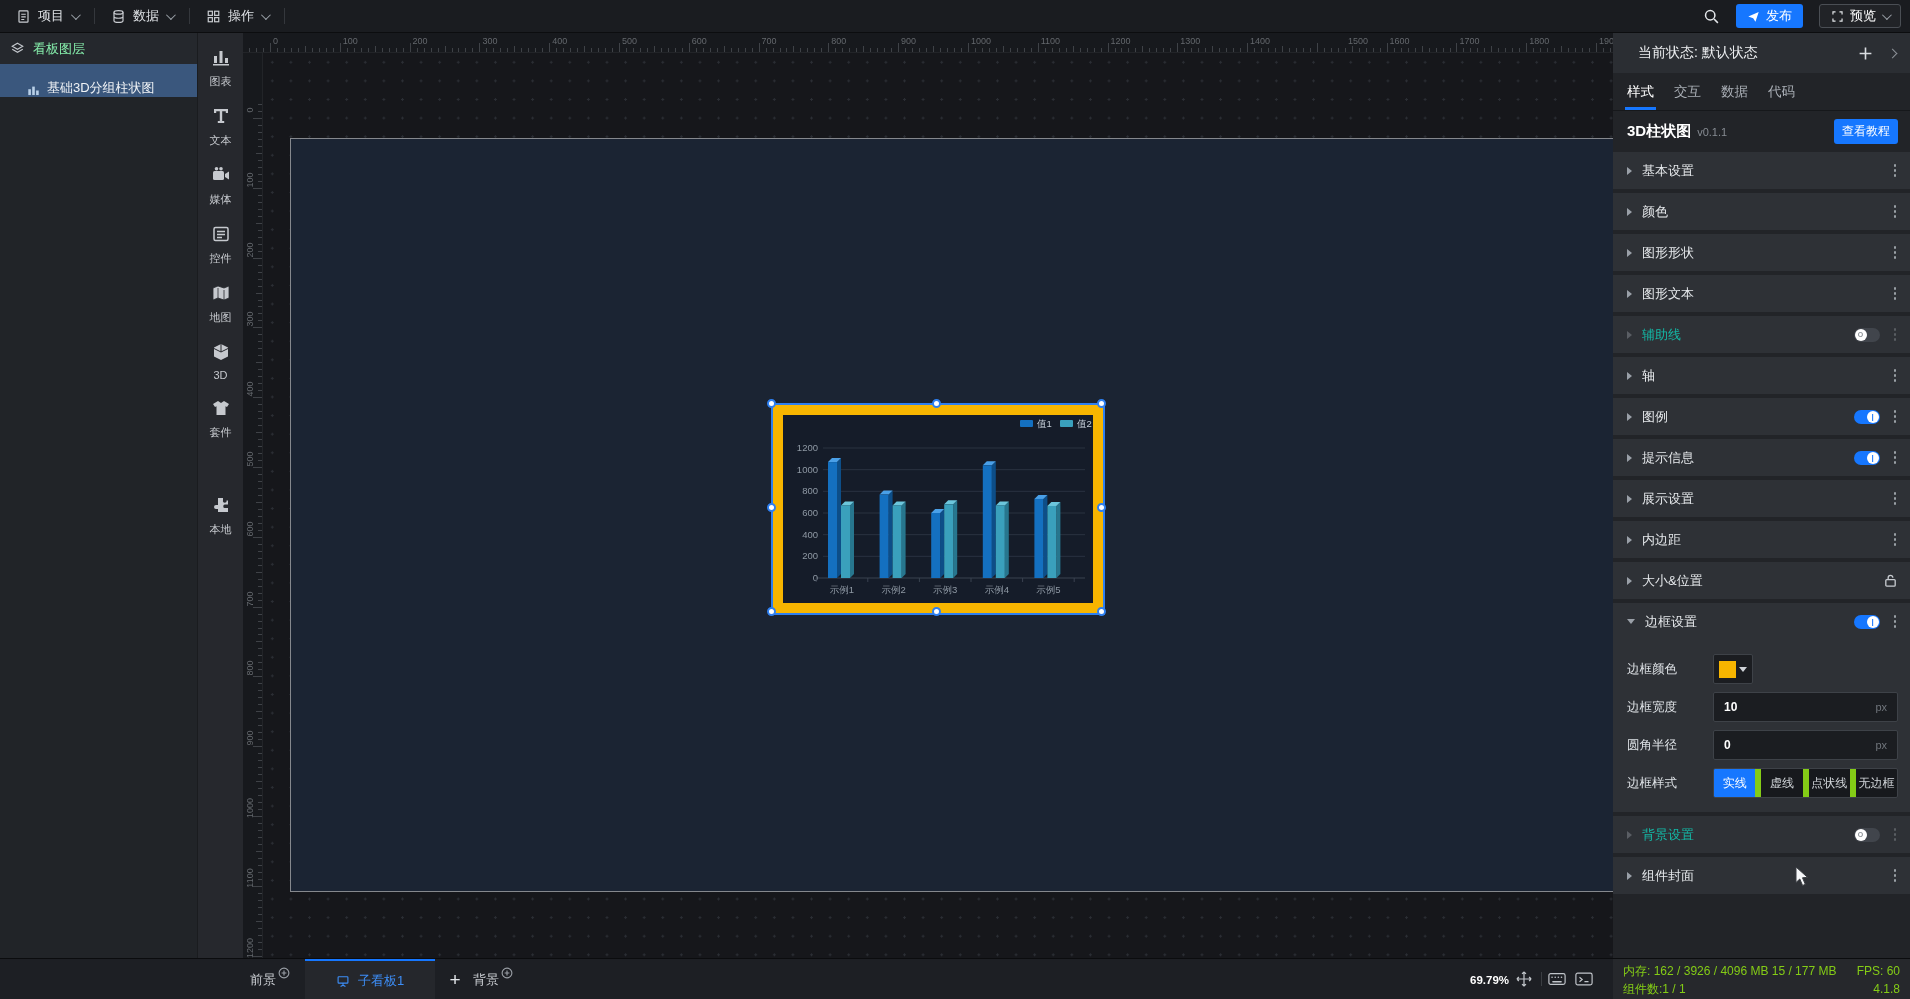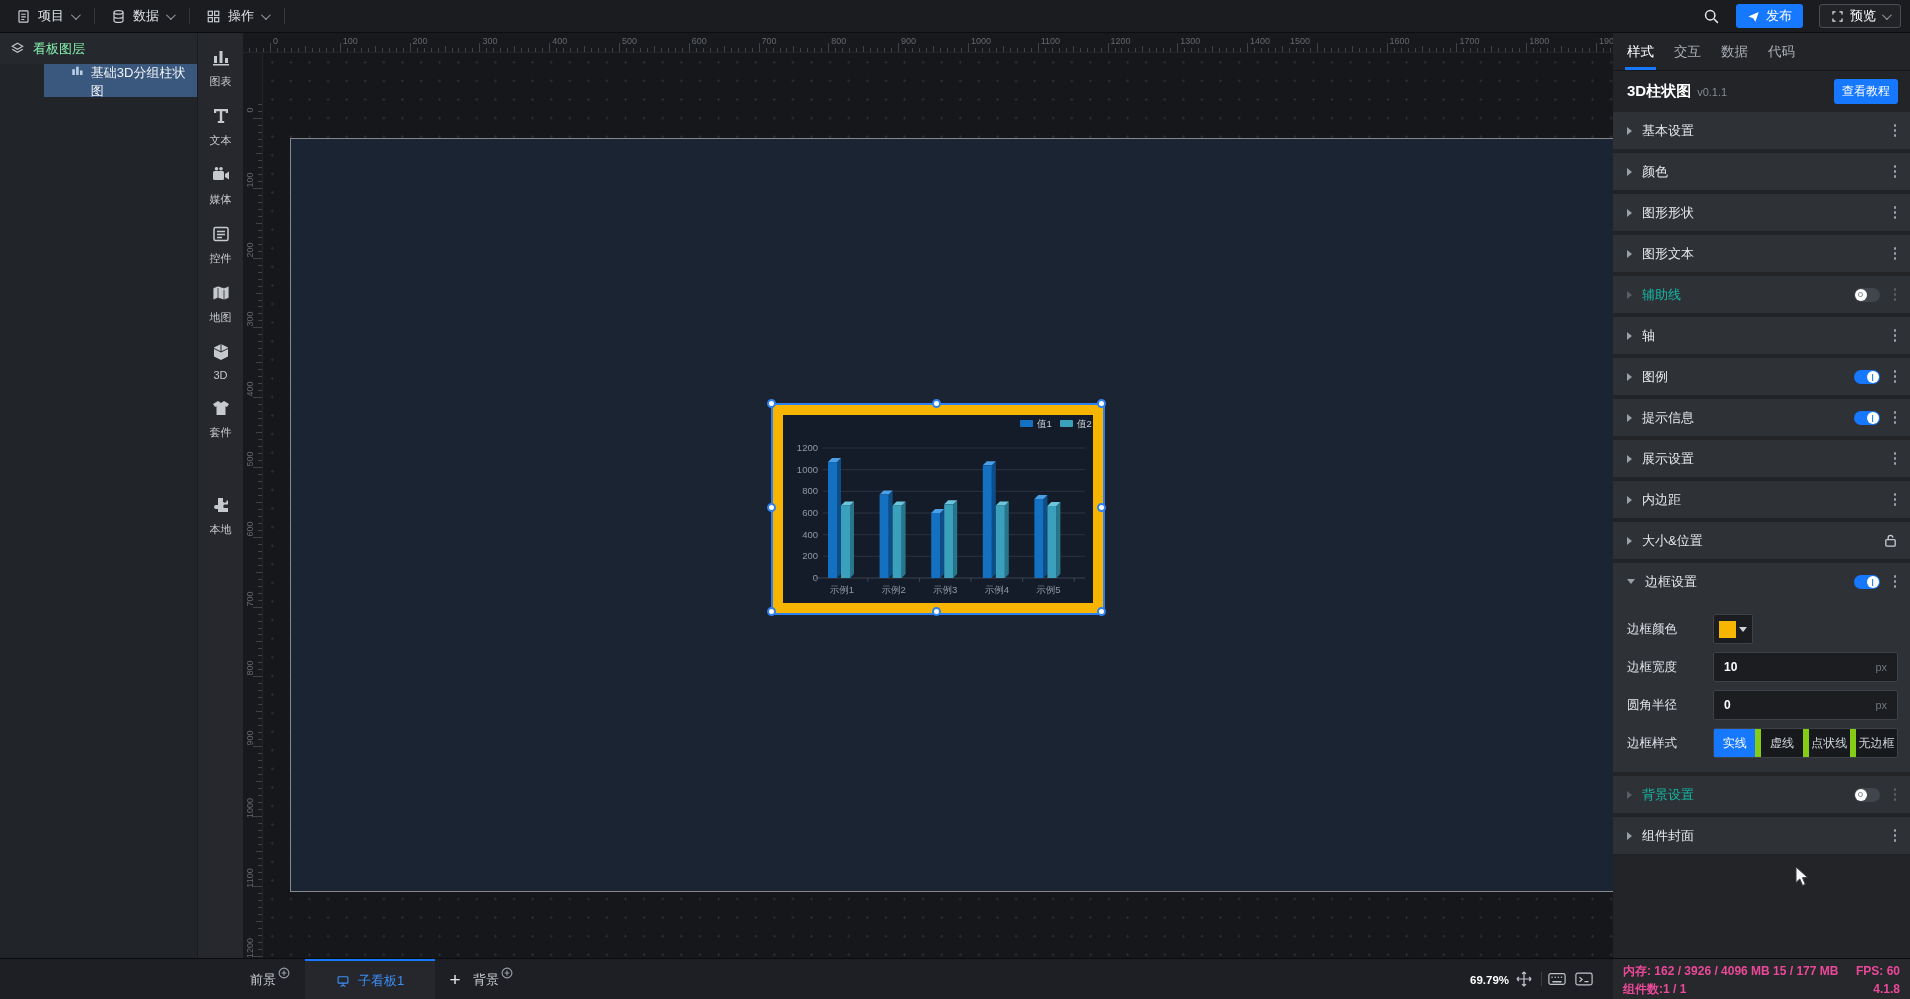--- a/index.html
+++ b/index.html
@@ -18,21 +18,21 @@
   #search-btn svg { width:17px; height:17px; display:block; }
   .tb-btn { height:24px; border-radius:3px; display:flex; align-items:center; gap:6px; font-size:13px; color:#fff; padding:0 11px; cursor:pointer; }
   #publish-btn { background:#1677ff; }
   #preview-btn { background:#212327; border:1px solid #4a4e54; }
   .tb-btn svg { width:13px; height:13px; }
 
   
   #layers-panel { position:absolute; left:0; top:33px; width:197px; height:925px; background:#212428; }
   #layers-header { height:31px; display:flex; align-items:center; gap:8px; padding-left:10px; background:#25282d; color:#86efac; font-size:13px; }
   #layers-header svg { width:15px; height:15px; }
-  .layer-item { height:33px; display:flex; align-items:flex-start; gap:7px; padding-left:27px; background:#3a577d; color:#f0f3f6; font-size:13px; cursor:pointer;margin-left:44px; }
+  .layer-item { height:33px; display:flex; align-items:flex-end; gap:7px; padding-left:27px; background:#3a577d; color:#f0f3f6; font-size:13px; cursor:pointer; }
   .layer-item svg { width:13px; height:13px; }
 
   
   #toolbox { position:absolute; left:197px; top:33px; width:46px; height:925px; background:#26282d;
     border-left:1px solid #1a1c1f; display:flex; flex-direction:column; align-items:center; padding-top:14px; gap:17px; }
   .tool { display:flex; flex-direction:column; align-items:center; gap:3px; color:#c6c9ce; cursor:pointer; }
   .tool svg { width:20px; height:20px; }
   .tool .tl { font-size:11px; color:#c6c9ce; white-space:nowrap; }
 
   
@@ -109,21 +109,21 @@
   .funit { color:#70757c; font-size:11px; }
   .seg { flex:1; height:30px; display:flex; border:1px solid #3e4248; border-radius:2px; overflow:hidden; background:#17191d; }
   .seg span { flex:1; display:flex; align-items:center; justify-content:center; font-size:12px; color:#d3d7db;
     border-right:6px solid #84cc16; cursor:pointer; white-space:nowrap; }
   .seg span:last-child { border-right:none; }
   .seg span.active { background:#1677ff; color:#fff; }
 
   
   #statusbar { position:absolute; left:1613px; top:958px; width:297px; height:41px; background:#26282c;
     border-top:1px solid #0b0c0e; padding:3px 10px 0; z-index:50; }
-  .st-row { display:flex; justify-content:space-between; color:#ec4899; font-size:12px; font-weight:bold; line-height:18px; }
+  .st-row { display:flex; justify-content:space-between; color:#84cc16; font-size:12px; font-weight:normal; line-height:18px; }
 
   #cursor { position:absolute; left:1795px; top:866px; width:15px; height:21px; z-index:60; }
 </style>
 </head>
 <body>
 
 <div id="topbar">
   <div class="menu-item">
     <svg viewBox="0 0 20 20" fill="none" stroke="#c9ccd1" stroke-width="1.6">
         <rect x="4" y="2.5" width="12" height="15" rx="1"></rect>
@@ -421,21 +421,21 @@
       <i class="htick" style="left: 1011px; height: 4px;"></i>
       <i class="htick" style="left: 1018px; height: 4px;"></i>
       <i class="htick" style="left: 1025px; height: 4px;"></i>
       <i class="htick" style="left: 1032px; height: 4px;"></i>
       <i class="htick" style="left: 1039px; height: 6px;"></i>
       <i class="htick" style="left: 1045.9px; height: 4px;"></i>
       <i class="htick" style="left: 1052.9px; height: 4px;"></i>
       <i class="htick" style="left: 1059.9px; height: 4px;"></i>
       <i class="htick" style="left: 1066.9px; height: 4px;"></i>
       <i class="htick" style="left: 1073.8px; height: 9px;"></i>
-      <span class="hlab" style="left: 1047px;">1500</span>
+      <span class="hlab" style="left: 1105px;">1500</span>
       <i class="htick" style="left: 1080.8px; height: 4px;"></i>
       <i class="htick" style="left: 1087.8px; height: 4px;"></i>
       <i class="htick" style="left: 1094.8px; height: 4px;"></i>
       <i class="htick" style="left: 1101.8px; height: 4px;"></i>
       <i class="htick" style="left: 1108.7px; height: 6px;"></i>
       <i class="htick" style="left: 1115.7px; height: 4px;"></i>
       <i class="htick" style="left: 1122.7px; height: 4px;"></i>
       <i class="htick" style="left: 1129.7px; height: 4px;"></i>
       <i class="htick" style="left: 1136.7px; height: 4px;"></i>
       <i class="htick" style="left: 1143.6px; height: 9px;"></i>
@@ -731,20 +731,29 @@
   </span>
   <span class="bb-ico" style="left:1575px;">
     <svg viewBox="0 0 20 16" fill="none" stroke="currentColor" stroke-width="1.3">
         <rect x="1" y="1.5" width="18" height="13" rx="2"></rect>
         <path d="M5 6l3 2.5L5 11M10.5 11h4.5"></path>
       </svg>
   </span>
 </div>
 
 <div id="inspector">
+  <div id="state-row">
+    <span>当前状态:</span>&nbsp;
+    <span>默认状态</span>
+    <span class="sp"></span>
+    <svg id="plus-state" viewBox="0 0 14 14" fill="none" stroke="currentColor" stroke-width="1.5">
+        <path d="M7 1.5v11M1.5 7h11"></path>
+      </svg>
+    <i class="r-chev"></i>
+  </div>
   <div id="insp-tabs">
       <span class="itab active">样式</span>
       <span class="itab">交互</span>
       <span class="itab">数据</span>
       <span class="itab">代码</span>
     </div>
   <div id="title-row">
     <span id="comp-title">3D柱状图</span>
     <span id="comp-ver">v0.1.1</span>
     <span id="tutorial-btn">查看教程</span>

